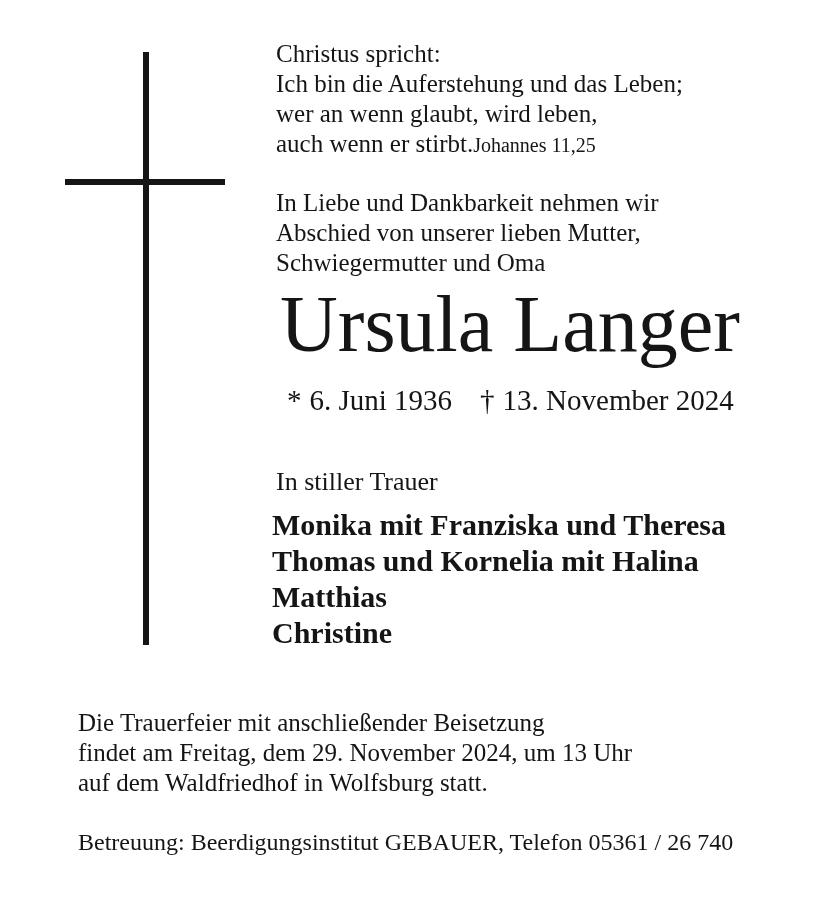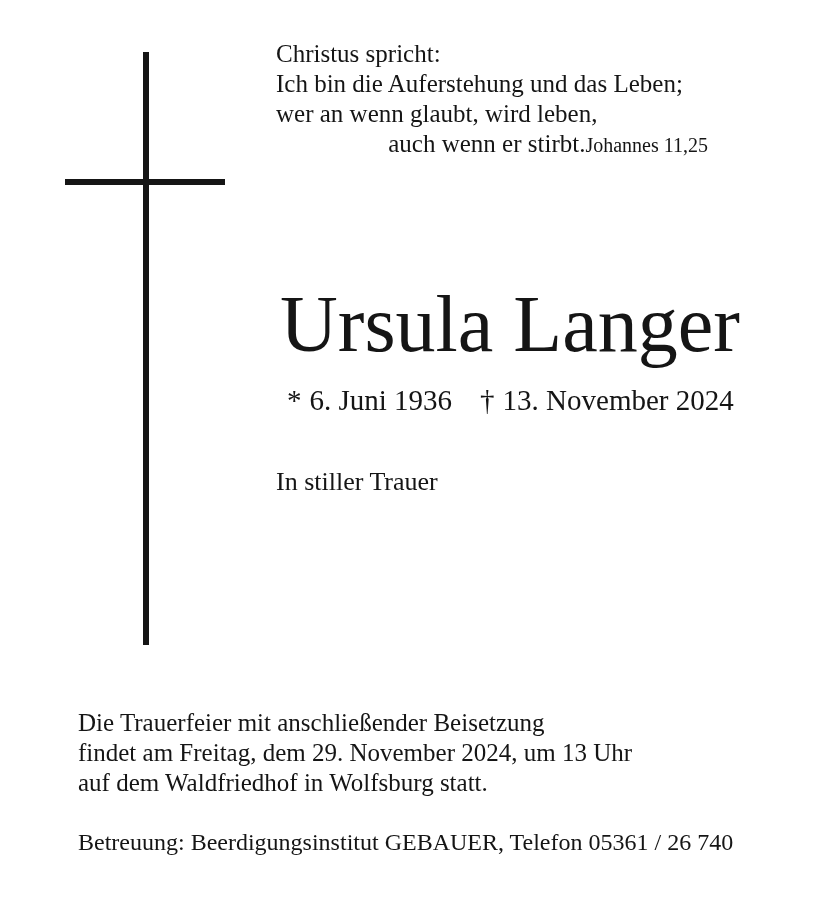--- a/index.html
+++ b/index.html
@@ -11,21 +11,21 @@
     font-family:"Liberation Serif","DejaVu Serif",serif;
   }
   .page { position:relative; width:836px; height:900px; overflow:hidden; background:var(--bg); }
 
   
   .cross-v { position:absolute; left:143px; top:52px; width:6px; height:593px; background:var(--text); }
   .cross-h { position:absolute; left:65px; top:179px; width:160px; height:6px; background:var(--text); }
 
   
   .scripture { position:absolute; left:276px; top:39px; width:432px; font-size:25px; line-height:30px; }
-  .scripture-last { display:flex; justify-content:flex-end; align-items:baseline; }
+  .scripture-last { display:flex; justify-content:flex-start; align-items:baseline; }
   .citation { font-size:20px; }
 
   
   .intro { position:absolute; left:276px; top:188px; font-size:25px; line-height:30px; }
 
   
   .name { position:absolute; left:280px; top:282px; font-size:80px; line-height:84px; white-space:nowrap; }
 
   
   .dates { position:absolute; left:287px; top:383px; font-size:29px; line-height:34px; white-space:nowrap; }
@@ -55,29 +55,40 @@
   <div class="scripture">
     <div>Christus spricht:</div>
     <div>Ich bin die Auferstehung und das Leben;</div>
     <div>wer an wenn glaubt, wird leben,</div>
     <div class="scripture-last">
       <span>auch wenn er stirbt.</span>
       <span class="citation">Johannes 11,25</span>
     </div>
   </div>
 
+  <div class="intro">
+    <div>In Liebe und Dankbarkeit nehmen wir</div>
+    <div>Abschied von unserer lieben Mutter,</div>
+    <div>Schwiegermutter und Oma</div>
+  </div>
 
   <div class="name">Ursula Langer</div>
 
   <div class="dates">
     <span class="sym">*</span><span>6. Juni 1936</span><span class="death-group"><span class="sym">†</span><span>13. November 2024</span></span>
   </div>
 
   <div class="trauer-heading">In stiller Trauer</div>
 
+  <div class="mourners">
+    <div>Monika mit Franziska und Theresa</div>
+    <div>Thomas und Kornelia mit Halina</div>
+    <div>Matthias</div>
+    <div>Christine</div>
+  </div>
 
   <div class="funeral">
     <div>Die Trauerfeier mit anschließender Beisetzung</div>
     <div>findet am Freitag, dem 29. November 2024, um 13 Uhr</div>
     <div>auf dem Waldfriedhof in Wolfsburg statt.</div>
   </div>
 
   <div class="care">Betreuung: Beerdigungsinstitut GEBAUER, Telefon 05361 / 26 740</div>
 
 </div>

